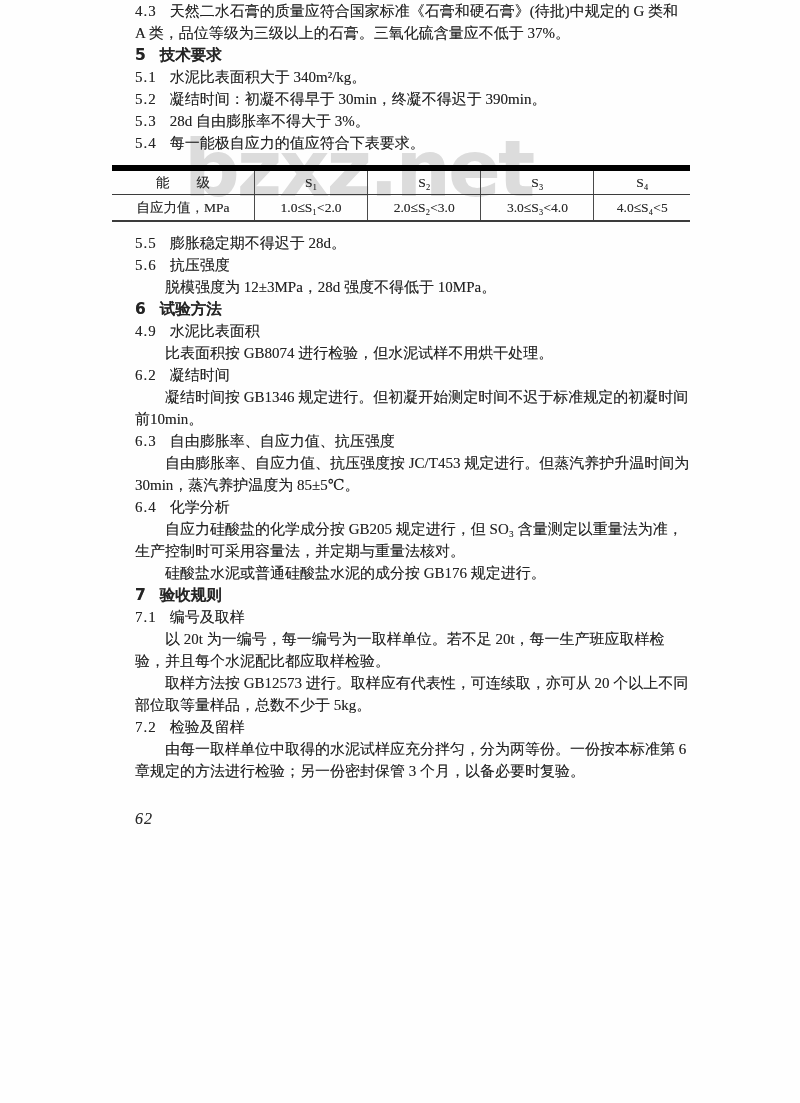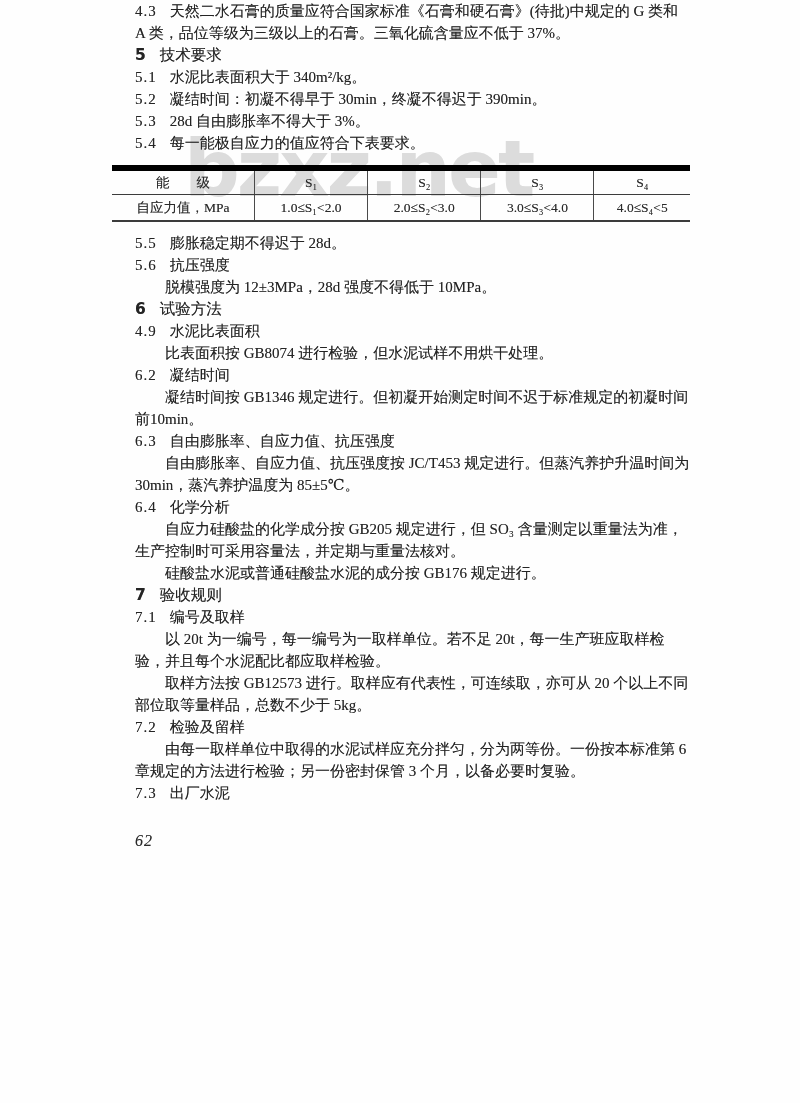--- a/index.html
+++ b/index.html
@@ -30,21 +30,21 @@
     font-size: 15px;
     line-height: 22px;
     color: #242424;
     text-shadow: 0 0 0.4px rgba(30,30,30,0.45);
   }
   .page p, .page h2 { margin: 0; padding: 0; }
   .clause { margin-top: 2px; }
   .clause .num { font-weight: normal; margin-right: 13px; letter-spacing: 1px; }
   .heading {
     font-size: 15.5px;
-    font-weight: normal;
+    font-weight: bold;
     font-family: "DejaVu Sans", "Liberation Sans", sans-serif;
     line-height: 22px;
     margin-top: 18px;
   }
   .heading .num { margin-right: 14px; }
   .after-heading { margin-top: 10px; }
   .para { margin-top: 2px; text-indent: 2em; }
   .first-block { margin-top: 86px; }
   table.grade {
     width: 578px;
@@ -125,17 +125,16 @@
   <p class="para">自应力硅酸盐的化学成分按 GB205 规定进行，但 SO₃ 含量测定以重量法为准，生产控制时可采用容量法，并定期与重量法核对。</p>
   <p class="para">硅酸盐水泥或普通硅酸盐水泥的成分按 GB176 规定进行。</p>
 
   <h2 class="heading"><b class="num">7</b><span>验收规则</span></h2>
 
   <p class="clause after-heading"><b class="num">7.1</b><span>编号及取样</span></p>
   <p class="para">以 20t 为一编号，每一编号为一取样单位。若不足 20t，每一生产班应取样检验，并且每个水泥配比都应取样检验。</p>
   <p class="para">取样方法按 GB12573 进行。取样应有代表性，可连续取，亦可从 20 个以上不同部位取等量样品，总数不少于 5kg。</p>
   <p class="clause"><b class="num">7.2</b><span>检验及留样</span></p>
   <p class="para">由每一取样单位中取得的水泥试样应充分拌匀，分为两等份。一份按本标准第 6 章规定的方法进行检验；另一份密封保管 3 个月，以备必要时复验。</p>
-  <p class="clause"><b class="num">7.3</b><span>出厂水泥</span></p>
 
   <div class="pagenum">62</div>
 
 </div>
 
 </body></html>

